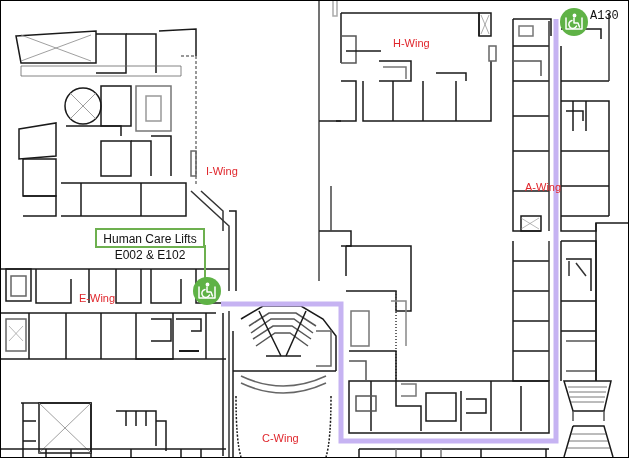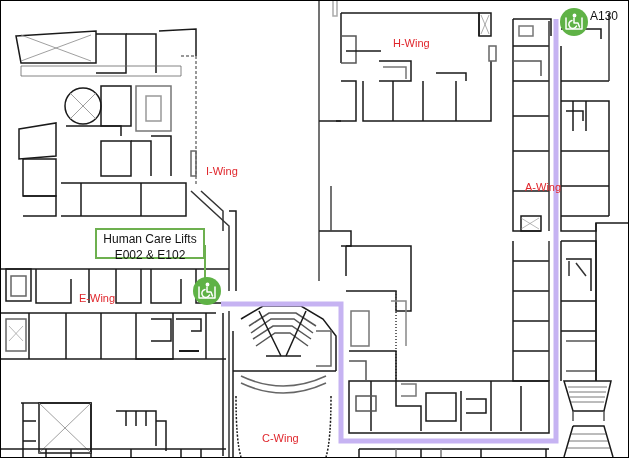--- a/index.html
+++ b/index.html
@@ -1,20 +1,20 @@
 <!DOCTYPE html>
 <html><head>
 <meta charset="utf-8">
 <style>
   html, body { margin: 0; padding: 0; background: #ffffff; }
   body { width: 629px; height: 458px; overflow: hidden; font-family: "Liberation Sans", sans-serif; }
   .map { position: relative; width: 627px; height: 456px; border: 1px solid #000; background: #fff; overflow: hidden; }
   svg.plan { position: absolute; left: 0; top: 0; width: 627px; height: 456px; }
   .wing-label { position: absolute; color: #e0262c; font-size: 11px; font-family: "Liberation Sans", sans-serif; white-space: nowrap; line-height: 1; }
-  .callout { position: absolute; left: 94px; top: 227px; width: 110px; height: 31px; border: 2px solid #6db04f; background: #fff;
+  .callout { position: absolute; left: 94px; top: 227px; width: 110px; height: 20px; border: 2px solid #6db04f; background: #fff;
              text-align: center; font-size: 12px; line-height: 16px; color: #111; box-sizing: border-box; padding-top: 1px; }
   .callout-leader { position: absolute; left: 203px; top: 244px; width: 2px; height: 34px; background: #6db04f; }
   .lift-icon { position: absolute; width: 28px; height: 28px; border-radius: 50%; background: #5fb246; display: flex; align-items: center; justify-content: center; cursor: pointer; }
   .lift-icon svg { width: 20px; height: 20px; }
   .room-label { position: absolute; font-size: 12px; color: #111; line-height: 1; }
 </style>
 </head>
 <body>
 
 <div class="map">
@@ -191,15 +191,15 @@
   <div class="lift-icon" style="left:559px; top:7px;">
     <svg viewBox="0 0 20 20" xmlns="http://www.w3.org/2000/svg">
       <g fill="none" stroke="#fff" stroke-width="1.5" stroke-linecap="round" stroke-linejoin="round">
         <path d="M2 6 L2 17 L18 17 L18 6"></path>
         <circle cx="10.5" cy="3.5" r="1.2" fill="#fff"></circle>
         <path d="M10 6 L10 11 L14 11 L15.5 15"></path>
         <path d="M8 8.5 A4 4 0 1 0 12.5 14"></path>
       </g>
     </svg>
   </div>
-  <span class="room-label" style="left:589px; top:9px;">A130</span>
+  <span class="room-label" style="left:589px; top:9px;font-family:Liberation Mono, monospace;">A130</span>
 
 </div>
 
 </body></html>

